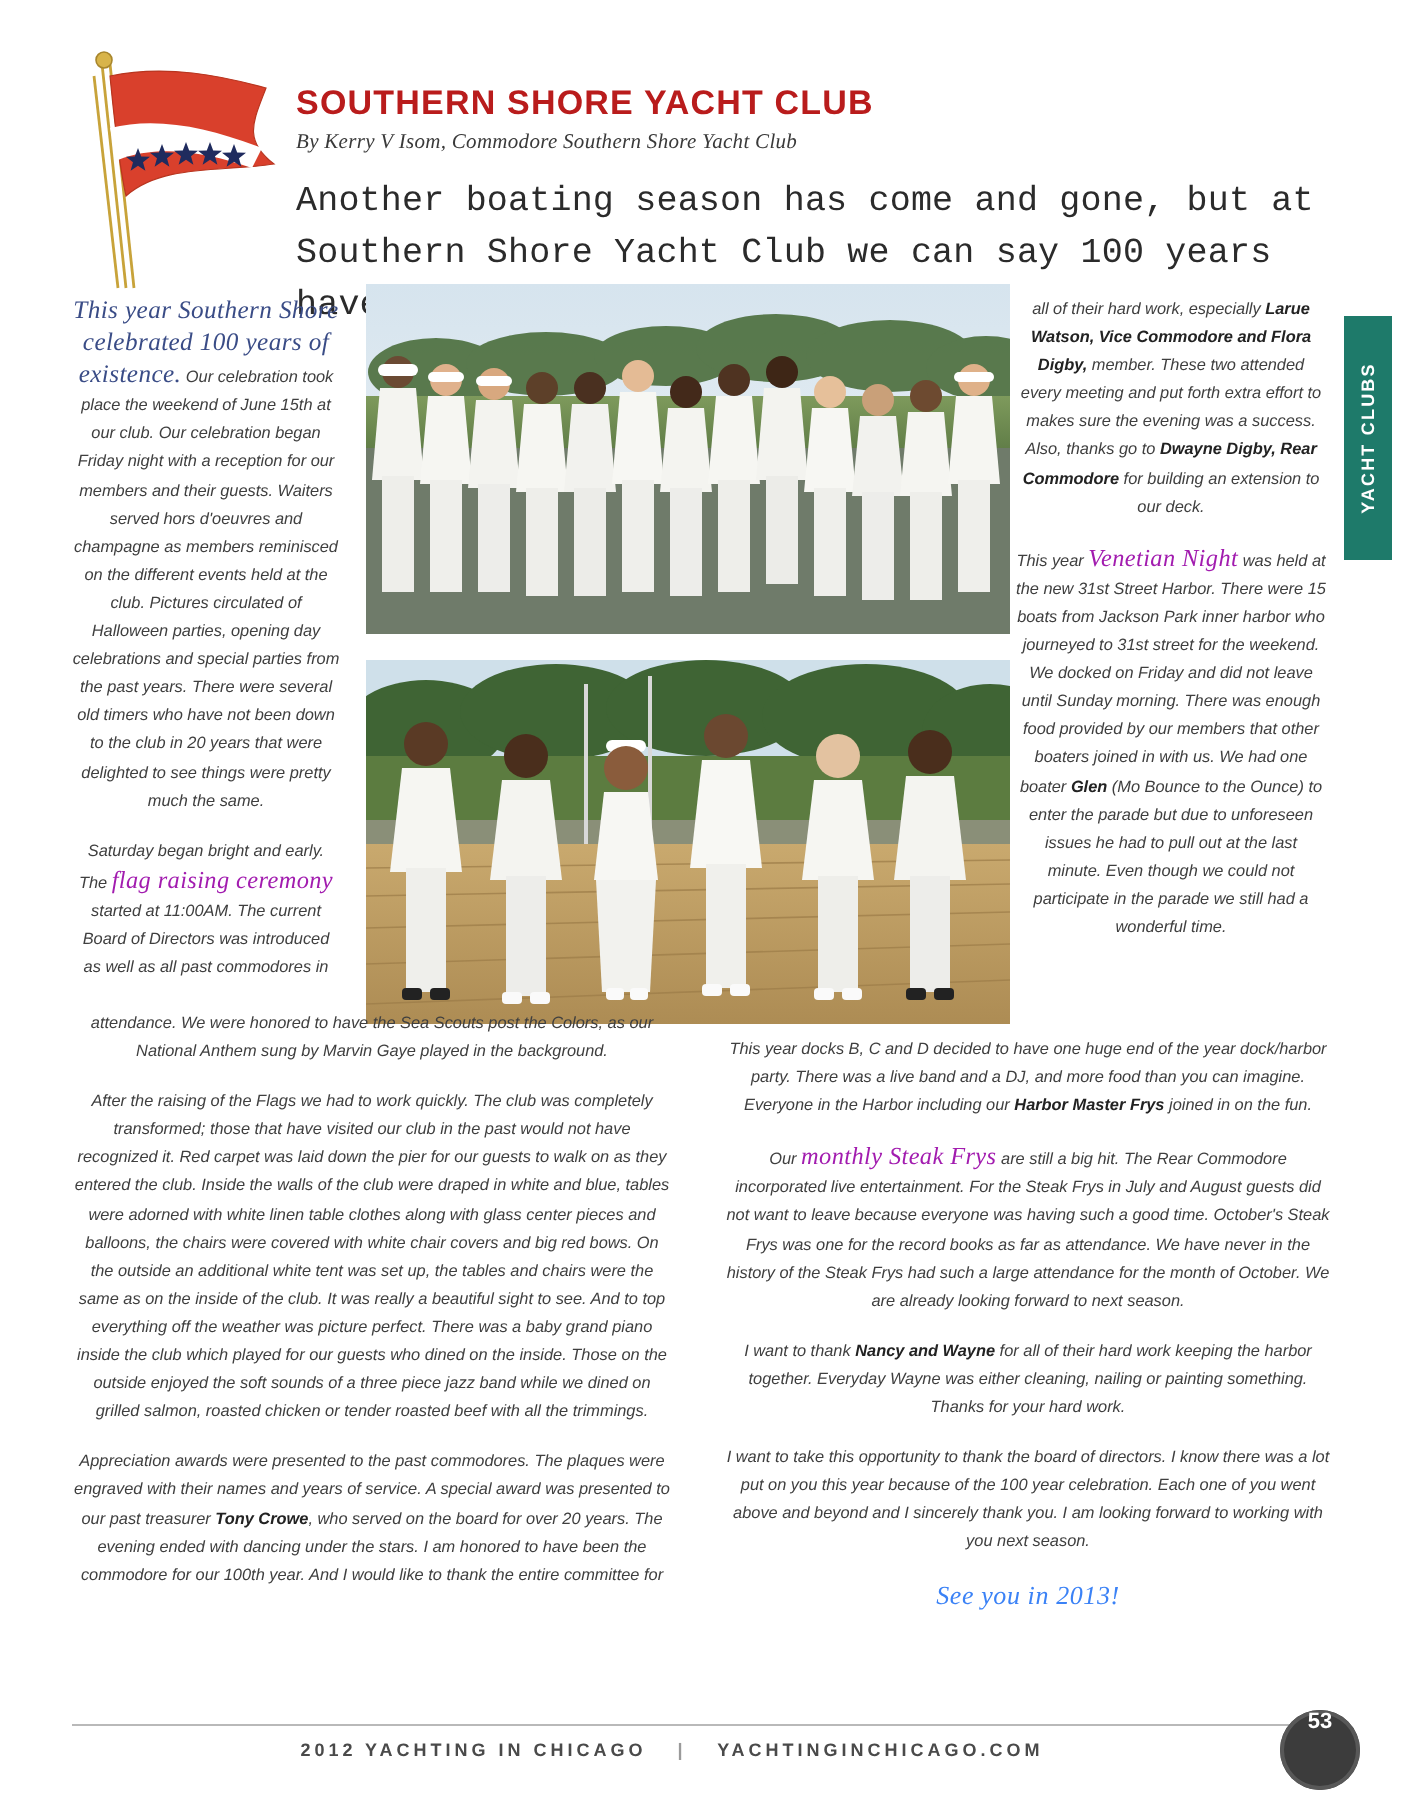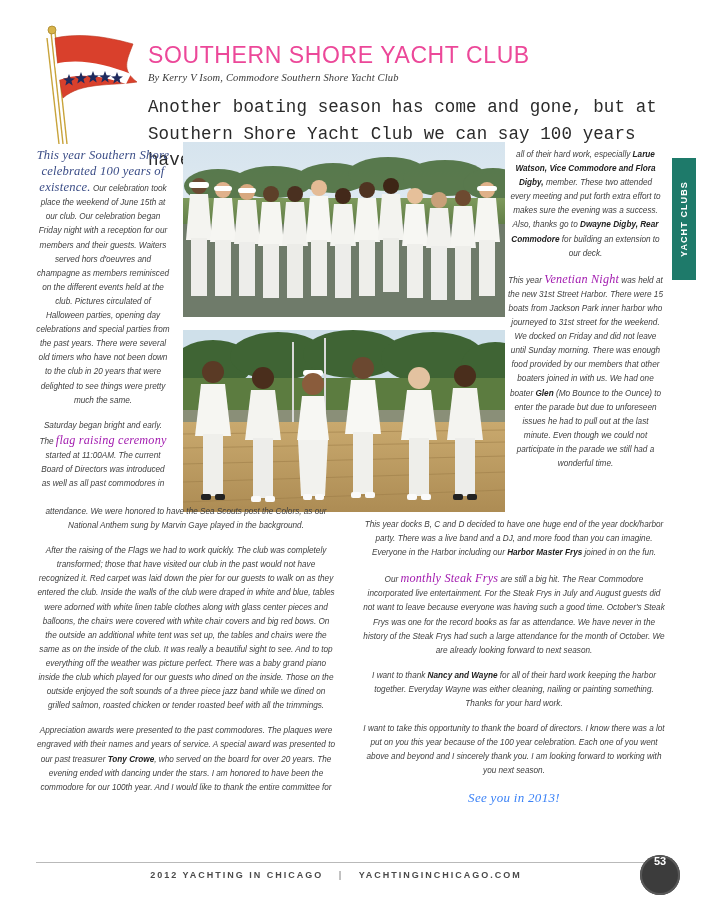--- a/index.html
+++ b/index.html
@@ -31,24 +31,24 @@
 
   
   .masthead {
     position: absolute;
     left: 148px;
     top: 43px;
     width: 520px;
   }
   .club-title {
     font-family: "Liberation Sans", sans-serif;
-    font-size: 23px;
-    font-weight: normal;
+    font-size: 17px;
+    font-weight: bold;
     letter-spacing: 0.6px;
-    color: #ec4899;
+    color: #b91c1c;
     margin: 0;
     line-height: 1.1;
   }
   .byline {
     font-family: "Liberation Serif", serif;
     font-style: italic;
     font-size: 10.5px;
     color: #3a3a3a;
     margin: 4px 0 0 0;
     letter-spacing: 0.15px;

